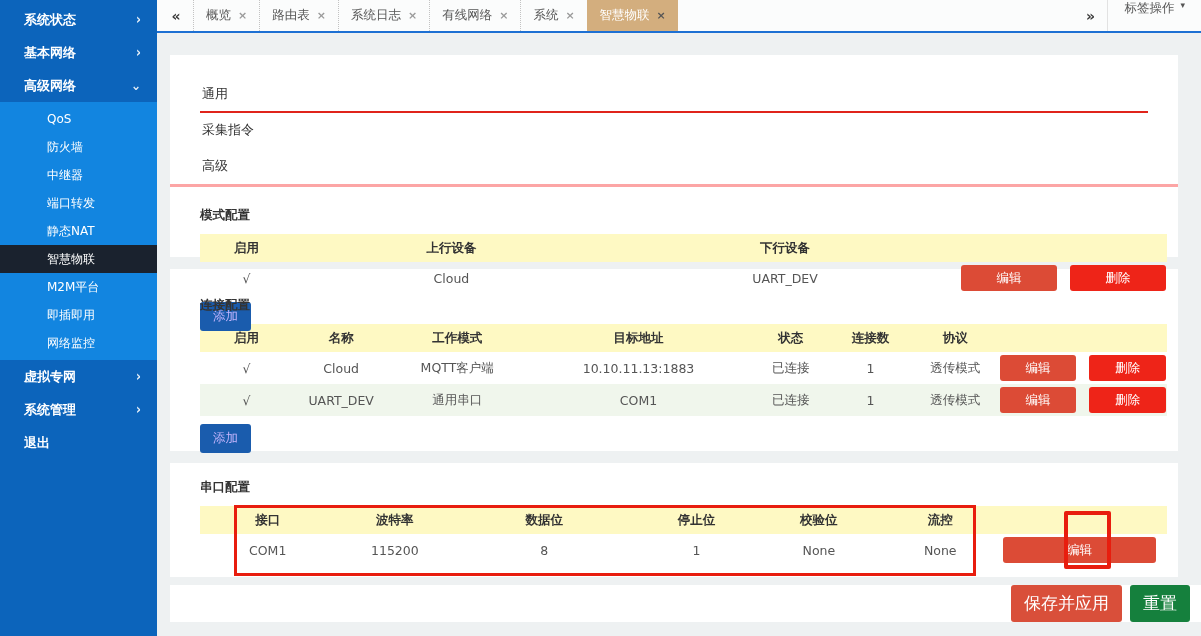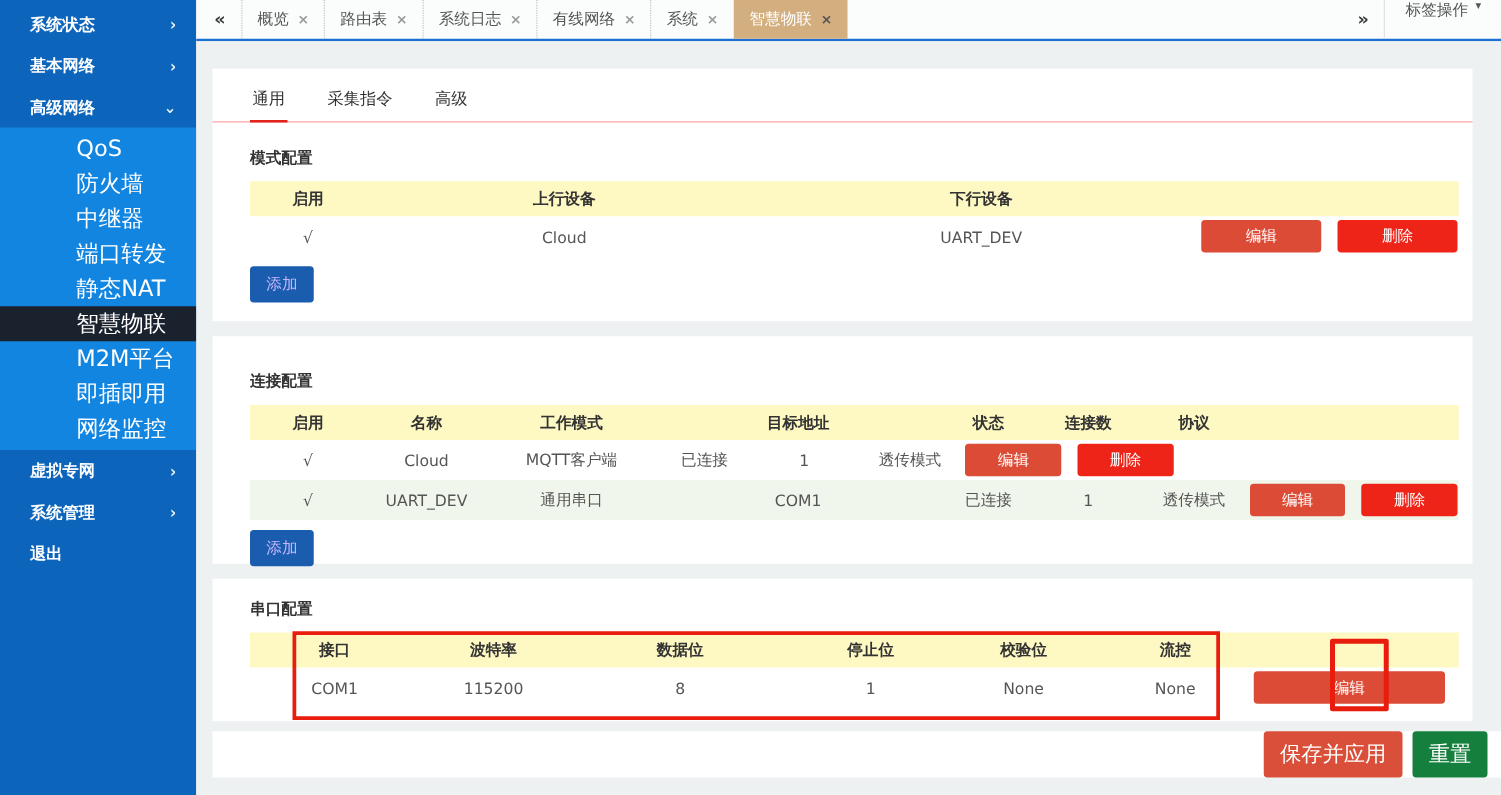--- a/index.html
+++ b/index.html
@@ -5,21 +5,21 @@
   html,body{margin:0;padding:0;width:1201px;height:636px;overflow:hidden;
     font-family:"DejaVu Sans","Liberation Sans",sans-serif;background:#eef1f2;}
   body{position:relative;font-size:12.5px;}
 
   
   .sidebar{position:absolute;left:0;top:0;width:157px;height:636px;background:#0c64bb;padding-top:3px;box-sizing:border-box;}
   .sb-group{height:33px;display:flex;align-items:center;justify-content:space-between;
     padding:0 16px 0 24px;color:#fff;font-weight:bold;font-size:13px;cursor:pointer;}
   .sb-chevron{font-size:12px;opacity:.9;font-weight:bold;transform:scaleY(1.1);}
   .sb-sub{background:#1285e0;padding:3px 0;}
-  .sb-subitem{height:28px;display:flex;align-items:center;padding-left:61px;color:#fff;font-size:18px;cursor:pointer;text-align:center;}
+  .sb-subitem{height:28px;display:flex;align-items:center;padding-left:47px;color:#fff;font-size:12px;cursor:pointer;text-align:center;}
   .sb-subitem.selected{background:#1a222e;}
 
   
   .tabbar{position:absolute;left:157px;top:0;width:1044px;height:31px;background:#fbfcfc;
     border-bottom:2px solid #1d70d3;display:flex;align-items:stretch;color:#555;box-sizing:content-box;}
   .tb-arrow{width:36px;display:flex;align-items:center;justify-content:center;color:#3a3a3a;
     font-weight:bold;font-size:14px;cursor:pointer;letter-spacing:-2px;}
   .toptab{display:flex;align-items:center;padding:0 12px;border-left:1px dotted #c3c3c3;cursor:pointer;font-size:12.5px;}
   .toptab:first-of-type{border-left:1px dotted #c3c3c3;}
   .toptab .x{margin-left:7px;color:#9a9a9a;font-weight:bold;font-size:11px;cursor:pointer;}
@@ -29,21 +29,21 @@
   .tb-ops{display:flex;align-items:flex-start;padding:0 16px;border-left:1px solid #e2e2e2;cursor:pointer;color:#555;}
   .tb-ops .caret{margin-left:6px;font-size:9px;color:#555;}
 
   
   .main{position:absolute;left:157px;top:33px;width:1044px;height:603px;background:#eef1f2;}
   .panel{background:#fff;margin-left:13px;width:1008px;box-sizing:border-box;}
   #panel1{margin-top:22px;height:202px;}
   #panel2{margin-top:12px;height:182px;padding-top:12px;}
   #panel3{margin-top:12px;height:114px;}
 
-  .ctabs{display:flex;padding:6px 0 0 30px;border-bottom:1px solid #fca5a5;}
+  .ctabs{display:flex;padding:21px 0 0 30px;border-bottom:3px solid #fca5a5;flex-direction:column;}
   .ctab{margin-right:30px;padding:9px 2px;font-size:13px;color:#333;position:relative;cursor:pointer;}
   .ctab.active::after{content:'';position:absolute;left:0;right:0;bottom:-1px;height:2px;background:#e0241b;}
 
   .sec{padding:0 11px 0 30px;}
   .sec-title{font-weight:bold;font-size:12.5px;color:#333;padding:20px 0 10px 0;}
   #panel2 .sec-title, #panel3 .sec-title{padding-top:16px;}
 
   .tr{display:flex;align-items:center;}
   .tr.head{height:28px;background:#fef9c3;font-weight:bold;color:#333;}
   .tr.data{height:32px;color:#555;}
@@ -193,20 +193,21 @@
         <div class="td c3">目标地址</div>
         <div class="td c4">状态</div>
         <div class="td c5">连接数</div>
         <div class="td c6">协议</div>
         <div class="td c7"></div>
       </div>
       <div class="tr data">
         <div class="td c0">√</div>
         <div class="td c1">Cloud</div>
         <div class="td c2">MQTT客户端</div>
+        <div class="td c3">10.10.11.13:1883</div>
         <div class="td c4">已连接</div>
         <div class="td c5">1</div>
         <div class="td c6">透传模式</div>
         <div class="td c7 btncell">
           <button class="btn edit">编辑</button>
           <button class="btn del">删除</button>
         </div>
       </div>
       <div class="tr data stripe">
         <div class="td c0">√</div>

